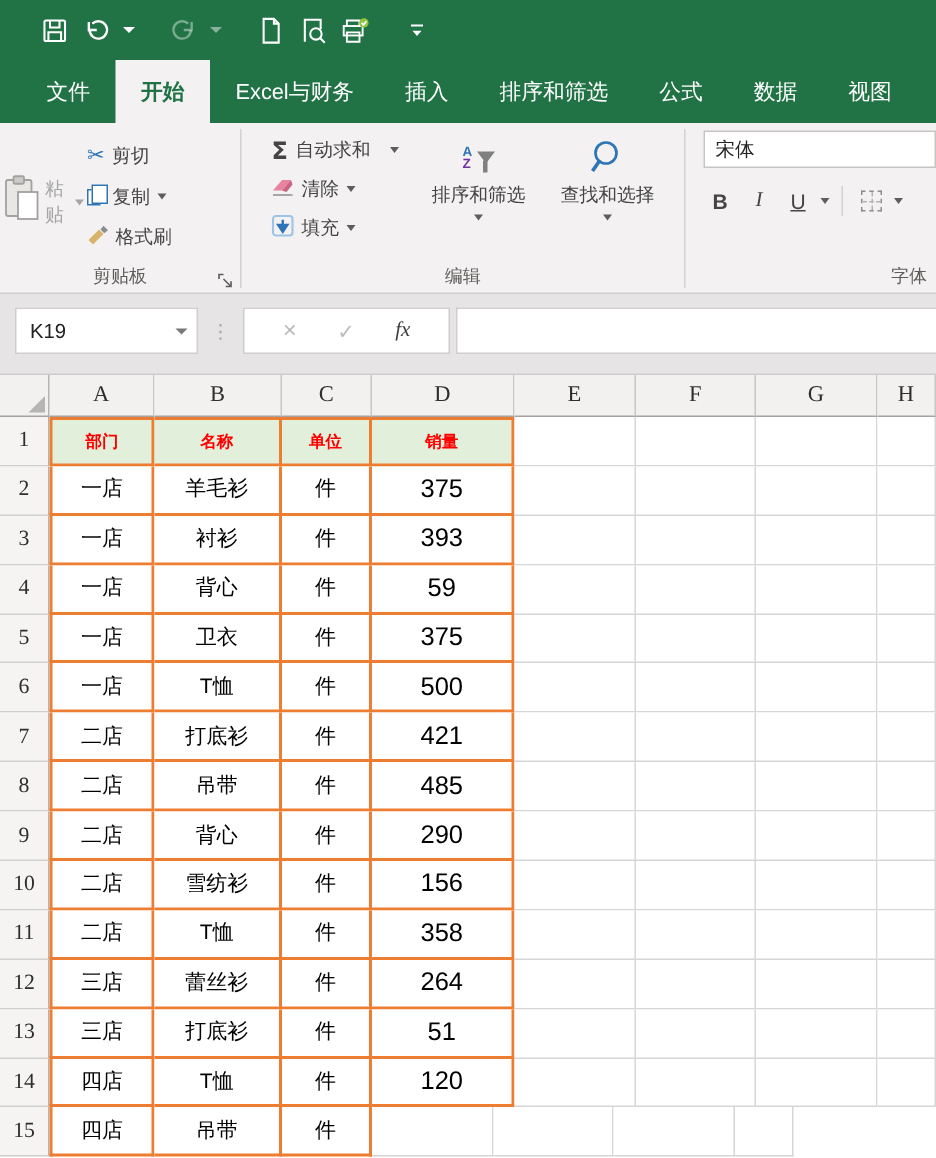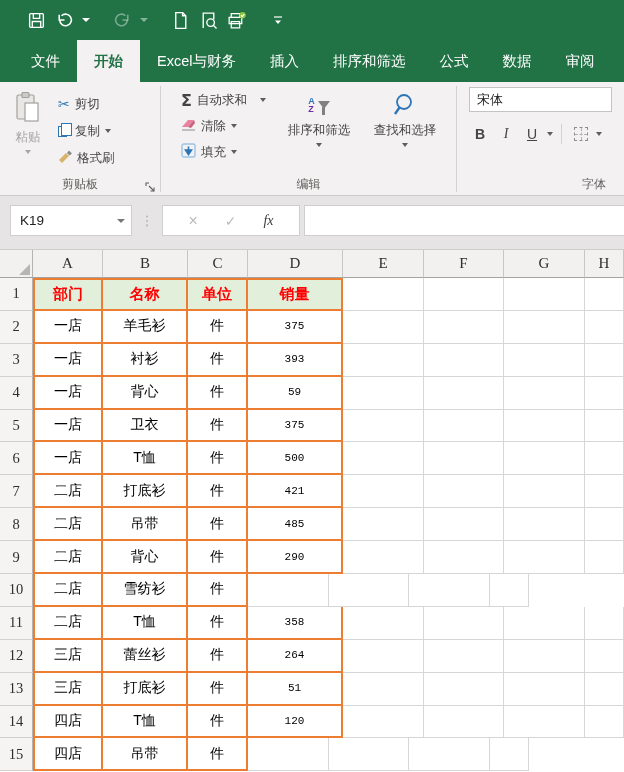--- a/index.html
+++ b/index.html
@@ -29,21 +29,21 @@
   
   .ribbon{ height:114px; background:var(--ribbon-bg); border-bottom:1px solid #cfcdcb;
            display:flex; align-items:stretch; position:relative; font-size:12.5px; color:#444; }
   .grp{ display:flex; flex-direction:column; padding-top:5px; position:relative; }
   .grp-body{ flex:1; display:flex; }
   .grp-label{ height:20px; text-align:center; font-size:12px; color:#5f5d5b; line-height:18px; position:relative; }
   .vsep{ width:1px; background:#d4d2d0; margin:4px 0 3px 0; }
 
   
   .grp.clip{ width:160px; }
-  .paste{ width:56px; display:flex; flex-direction:column; align-items:center; padding-top:4px; cursor:default; }
+  .paste{ width:56px; display:flex; flex-direction:row; align-items:center; padding-top:4px; cursor:default;justify-content:center; }
   .paste .lbl{ color:#a6a6a6; margin-top:3px; }
   .paste .chev{ border-top-color:#a6a6a6; margin-top:4px; }
   .smcol{ display:flex; flex-direction:column; padding-top:5px; gap:3px; }
   .smbtn{ display:flex; align-items:center; gap:5px; height:24px; cursor:pointer; padding:0 2px; white-space:nowrap; }
   .chev{ width:0;height:0;border-left:3.5px solid transparent;border-right:3.5px solid transparent;
          border-top:4px solid #5f5d5b; display:inline-block; }
   .launcher{ position:absolute; right:4px; bottom:3px; width:12px; height:12px; cursor:pointer; }
 
   .cut-ic{ color:#2e75b6; font-size:14px; font-family:"DejaVu Sans", sans-serif; }
   .copy-ic{ width:9px; height:11px; border:1px solid #2e75b6; background:#fff; position:relative; margin-right:3px; }
@@ -57,21 +57,21 @@
   .bigbtn .lbl{ margin-top:2px; white-space:nowrap; }
   .bigbtn .chev{ margin-top:4px; }
   .sigma{ font-size:16px; font-weight:bold; color:#444; font-family:"DejaVu Sans", sans-serif; }
   .az{ display:flex; flex-direction:column; font-size:9px; font-weight:bold; line-height:8px; }
   .az .a{ color:#2e75b6; } .az .z{ color:#7030a0; }
   .funnel{ width:0;height:0;border-left:6px solid transparent;border-right:6px solid transparent;
            border-top:8px solid #808080; position:relative; margin-left:3px; }
   .funnel::after{ content:''; position:absolute; left:-1.5px; top:-2px; width:3px; height:8px; background:#808080; }
 
   
-  .grp.fontg{ flex:1; padding-right:16px; }
+  .grp.fontg{ flex:1; padding-right:4px; }
   .fontg .grp-body{ flex-direction:column; padding-left:12px; }
   .fontbox{ height:25px; background:#fff; border:1px solid #c6c4c2; margin-right:-4px;
             display:flex; align-items:center; padding-left:7px; font-size:13px; color:#222; cursor:text; }
   .fmtrow{ display:flex; align-items:center; margin-top:11px; gap:4px; }
   .fbtn{ min-width:22px; height:22px; display:flex; align-items:center; justify-content:center;
          font-size:14px; color:#444; cursor:pointer; }
   .fbtn.b{ font-weight:bold; }
   .fbtn.i{ font-style:italic; font-family:"Liberation Serif", serif; }
   .fbtn.u{ text-decoration:underline; }
   .minisep{ width:1px; height:20px; background:#d4d2d0; margin:0 4px; }
@@ -104,25 +104,25 @@
   .colh{ background:#f2f1f0; border-right:1px solid #c9c7c5; border-bottom:1px solid #a5a3a1;
          display:flex; align-items:center; justify-content:center; font-family:"Liberation Serif", serif;
          font-size:15px; color:#2e2e2e; cursor:pointer; }
   .grow{ display:flex; height:32.9px; }
   .rowh{ background:#f5f4f3; border-right:1px solid #b5b3b1; border-bottom:1px solid #d2d0ce;
          display:flex; align-items:center; justify-content:center; font-family:"Liberation Serif", serif;
          font-size:14.5px; color:#2e2e2e; cursor:pointer; }
   .cell{ border-right:1px solid var(--grid-line); border-bottom:1px solid var(--grid-line);
          display:flex; align-items:center; justify-content:center; font-size:14px; color:#000;
          background:#fff; cursor:cell; white-space:nowrap; overflow:hidden; }
-  .cell.num{ font-family:Liberation Mono, monospace; font-size:11px; }
+  .cell.num{ font-family:Liberation Sans, sans-serif; font-size:17px; }
   .cell.tbl{ border-right:2px solid var(--orange); border-bottom:2px solid var(--orange); }
   .cell.tbl-left{ border-left:2px solid var(--orange); }
   .cell.tbl-top{ border-top:2px solid var(--orange); }
-  .cell.thead{ background:var(--hdrfill); color:var(--hdrred); font-weight:bold; font-size:15px; }
+  .cell.thead{ background:var(--hdrfill); color:var(--hdrred); font-weight:bold; font-size:11px; }
 </style>
 </head>
 <body>
 
 <div class="titlebar">
   <div class="qat">
     <span class="qbtn">
       <svg width="19" height="19" viewBox="0 0 18 18" fill="none" stroke="#fff" stroke-width="1.3">
         <rect x="2.5" y="2.5" width="13" height="13" rx="1"></rect>
         <path d="M6 2.5 v4.5 h6 v-4.5"></path>
@@ -178,21 +178,20 @@
 </div>
 
 <div class="tabstrip">
     <span class="tab">文件</span>
     <span class="tab active">开始</span>
     <span class="tab">Excel与财务</span>
     <span class="tab">插入</span>
     <span class="tab">排序和筛选</span>
     <span class="tab">公式</span>
     <span class="tab">数据</span>
-    <span class="tab">审阅</span>
     <span class="tab">视图</span>
   </div>
 
 <div class="ribbon">
 
   <div class="grp clip">
     <div class="grp-body">
       <div class="paste">
         <span>
           <svg width="30" height="32" viewBox="0 0 30 32" fill="none" stroke="#a3a19f" stroke-width="1.2">
@@ -444,20 +443,21 @@
       <div class="cell" style="width: 81px;"></div>
       <div class="cell" style="width: 80px;"></div>
       <div class="cell" style="width: 81px;"></div>
       <div class="cell" style="width: 39px;"></div>
     </div>
     <div class="grow">
       <div class="rowh" style="width: 33px;">10</div>
       <div class="cell tbl tbl-left" style="width: 70px;">二店</div>
       <div class="cell tbl" style="width: 85px;">雪纺衫</div>
       <div class="cell tbl" style="width: 60px;">件</div>
+      <div class="cell tbl num" style="width: 95px;">156</div>
       <div class="cell" style="width: 81px;"></div>
       <div class="cell" style="width: 80px;"></div>
       <div class="cell" style="width: 81px;"></div>
       <div class="cell" style="width: 39px;"></div>
     </div>
     <div class="grow">
       <div class="rowh" style="width: 33px;">11</div>
       <div class="cell tbl tbl-left" style="width: 70px;">二店</div>
       <div class="cell tbl" style="width: 85px;">T恤</div>
       <div class="cell tbl" style="width: 60px;">件</div>

